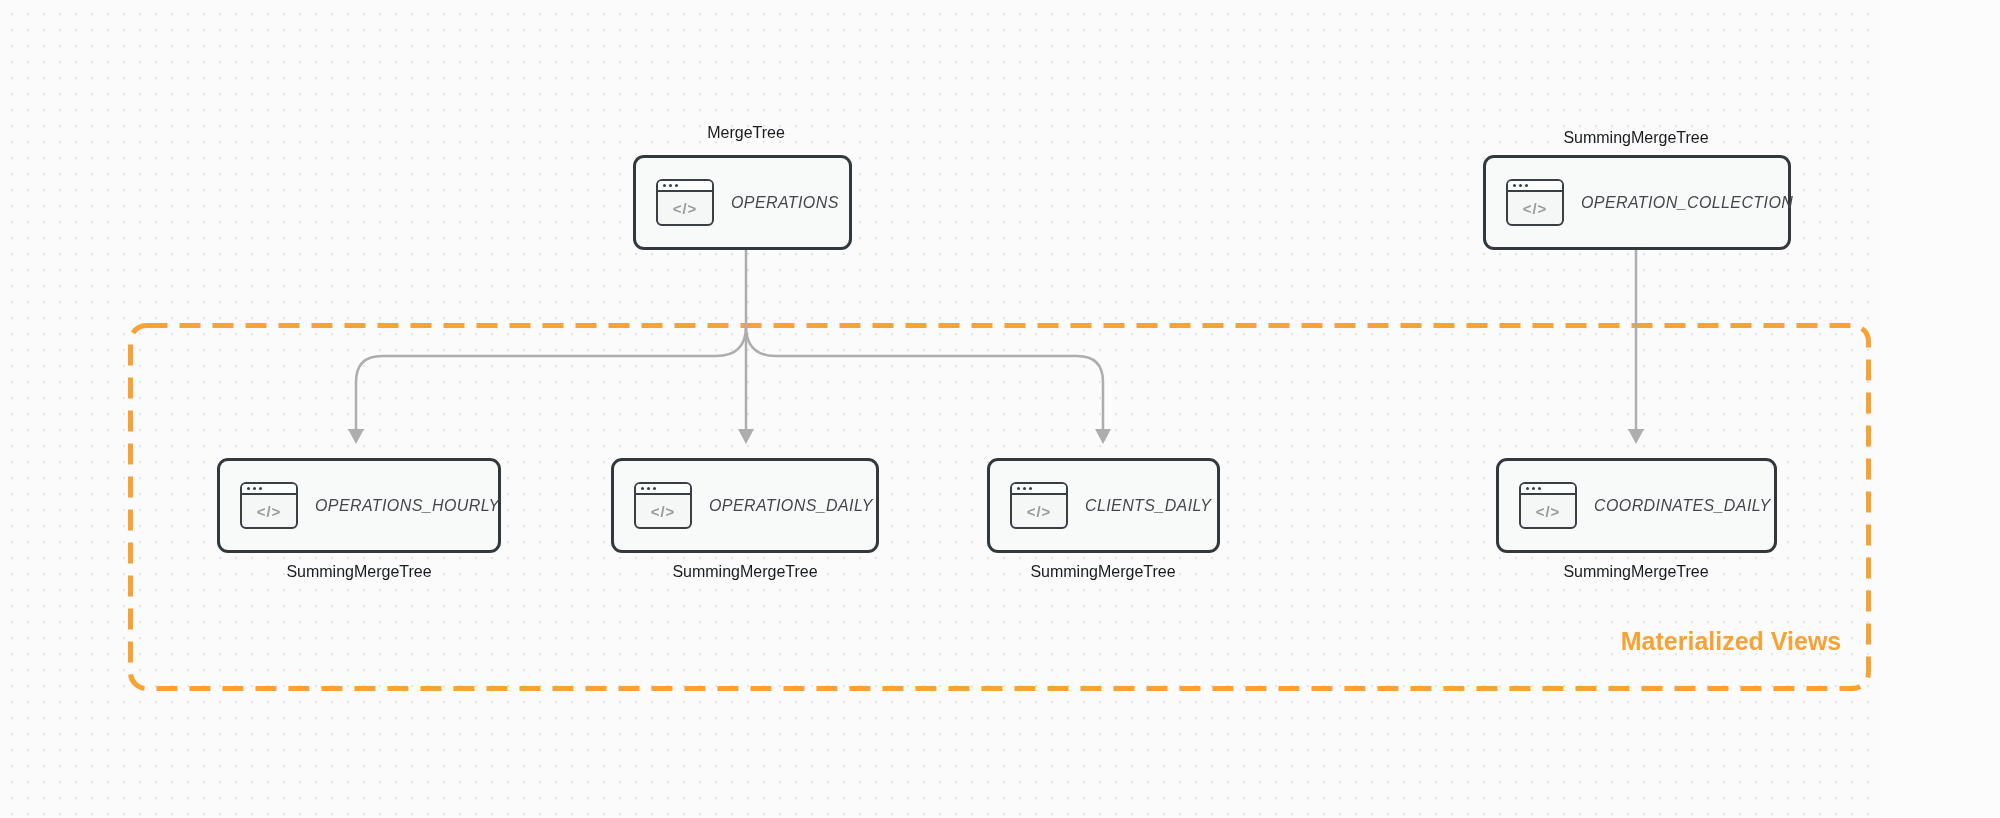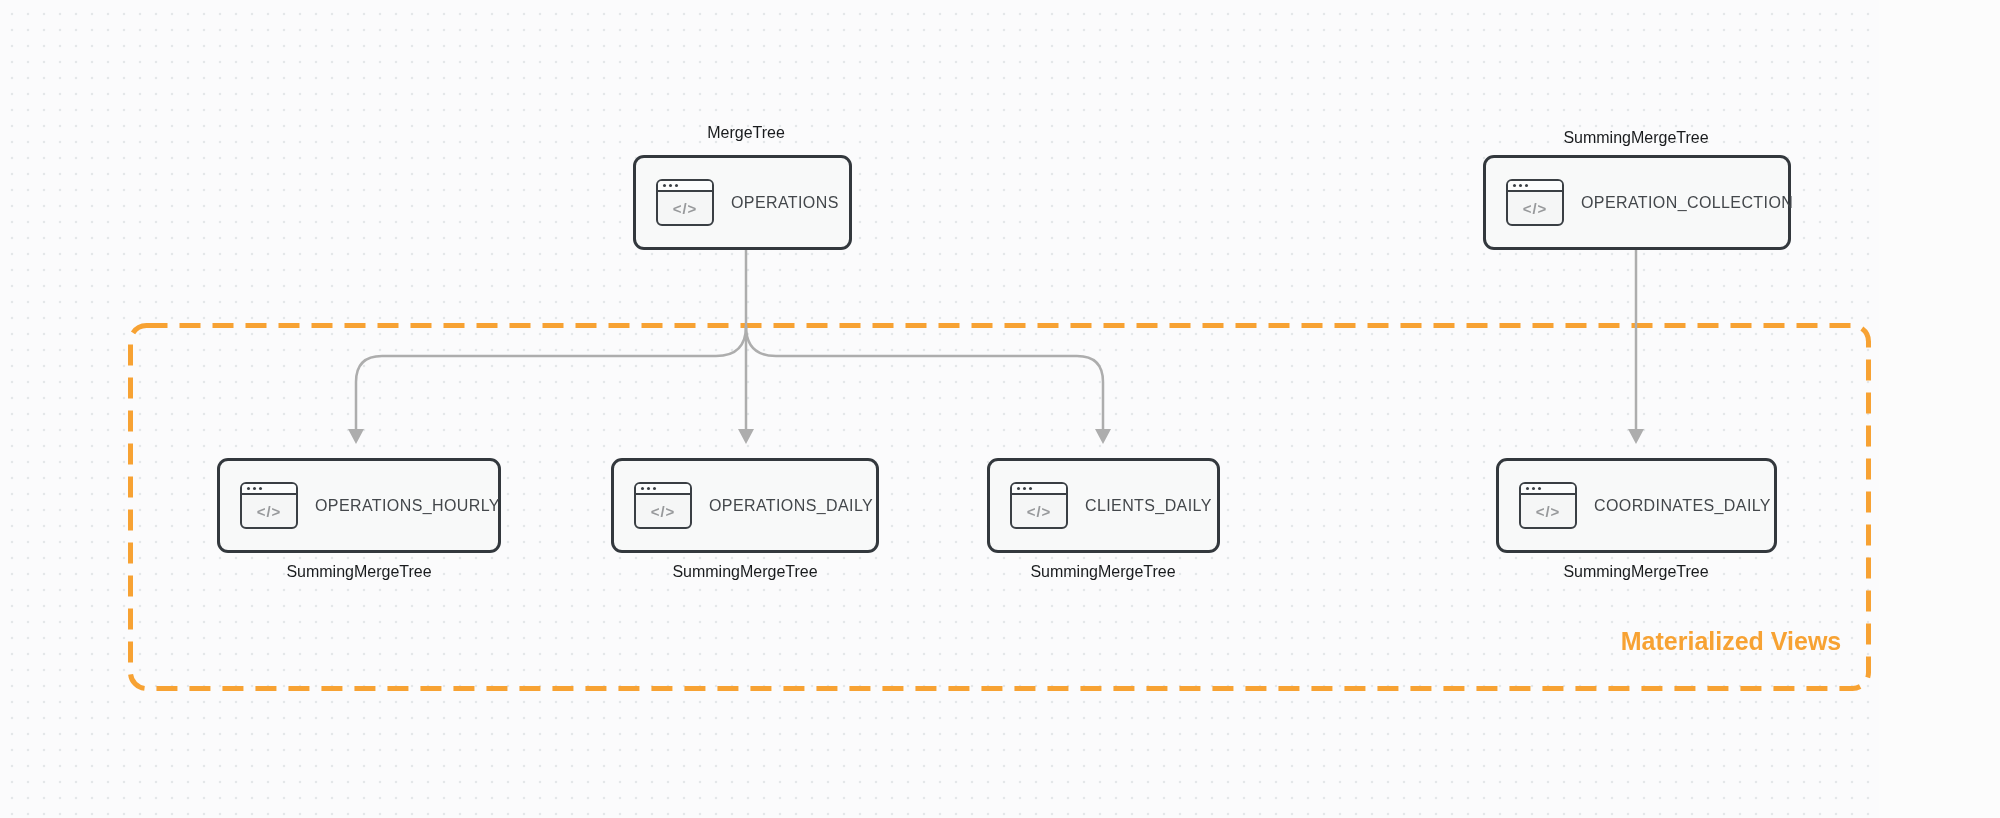--- a/index.html
+++ b/index.html
@@ -29,20 +29,21 @@
     background: #F8F9F9;
     border: 3px solid #33383D;
     border-radius: 11px;
     display: flex;
     align-items: center;
     padding: 0 20px;
     gap: 17px;
   }
   .node-label {
     font-size: 16px;
+    font-style: italic;
     letter-spacing: 0.4px;
     color: #43474B;
     white-space: nowrap;
   }
   
   .win {
     width: 58px; height: 47px;
     border: 2.5px solid #3A3F44;
     border-radius: 6px;
     background: #F5F6F6;

